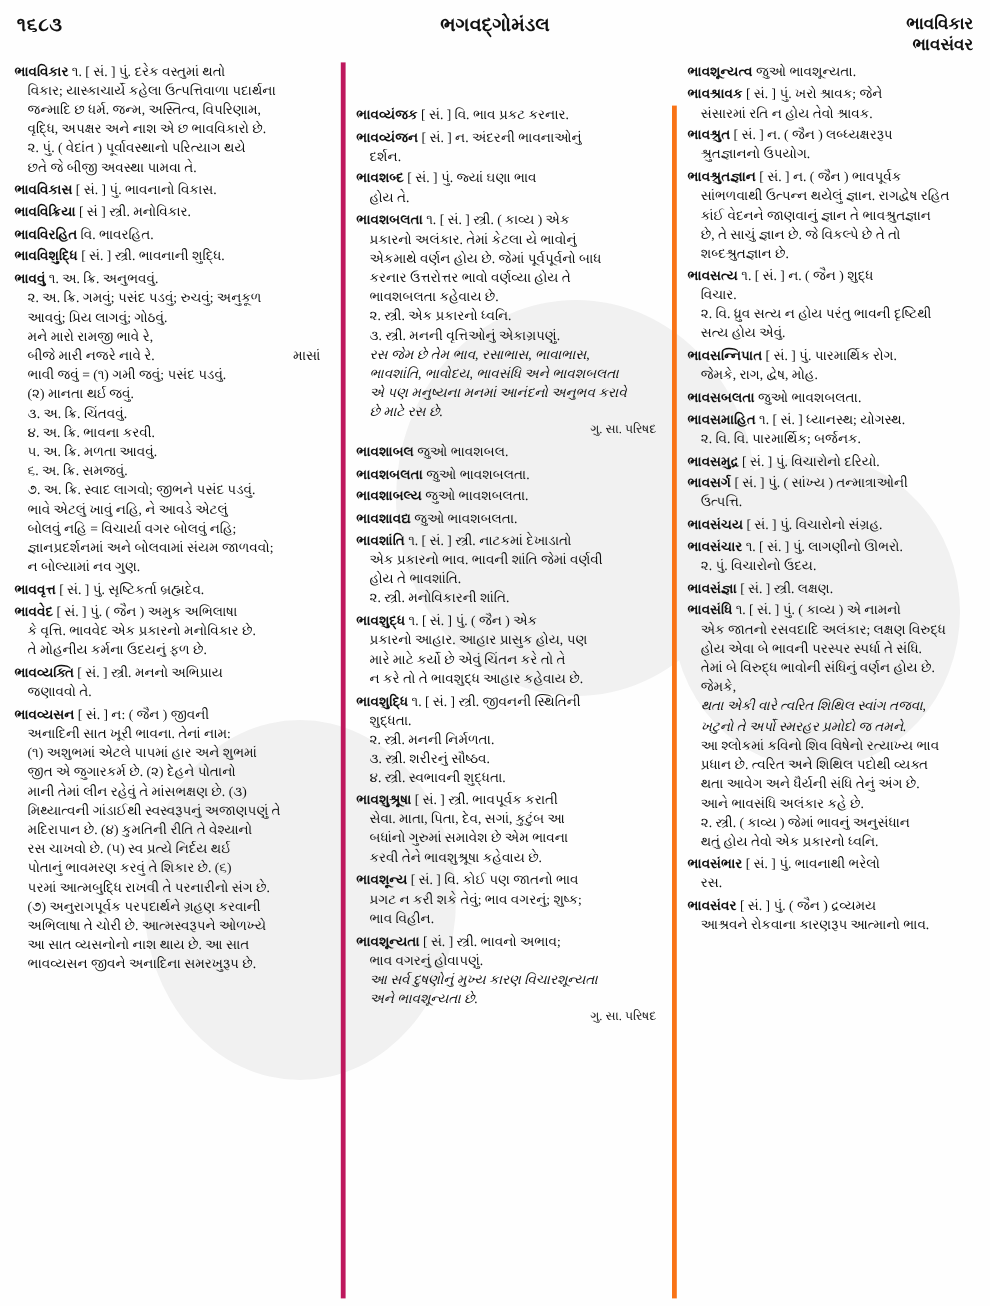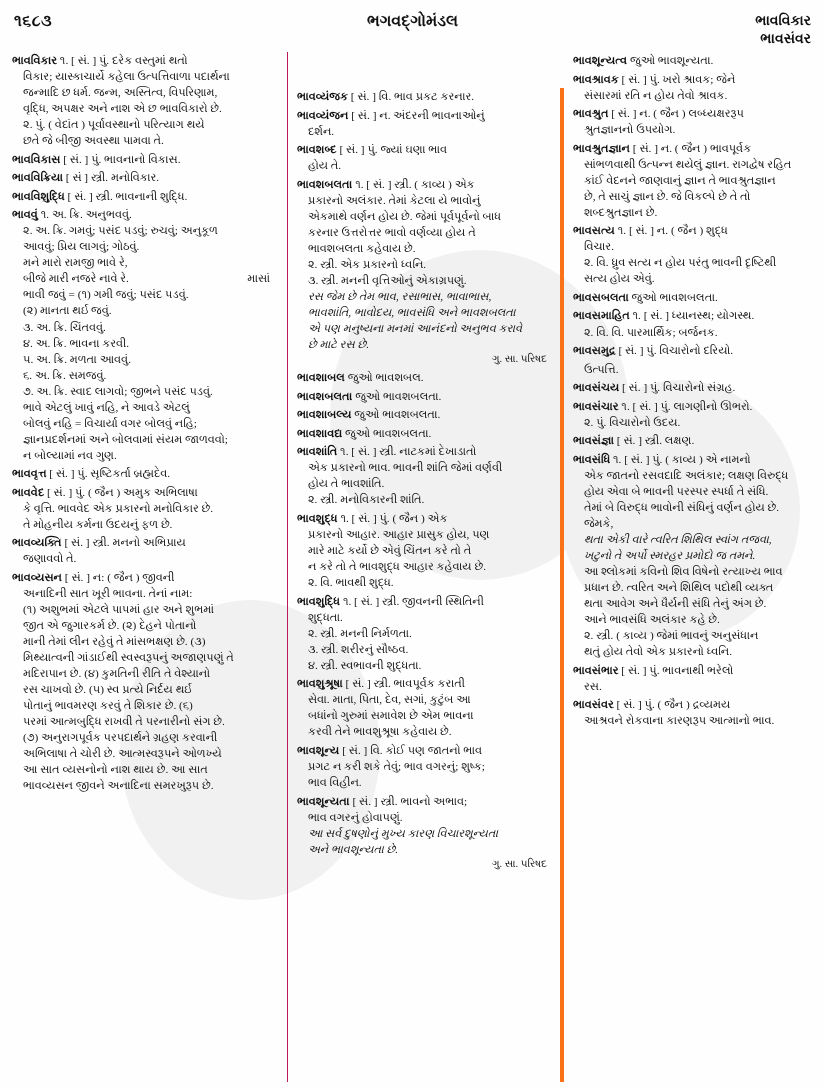--- a/index.html
+++ b/index.html
@@ -76,21 +76,21 @@
     padding: 0 10px 0 12px;
     box-sizing: border-box;
     height: 1030px;
   }
   .col {
     box-sizing: border-box;
     font-size: 11.3px;
     line-height: 1.42;
     text-align: left;
   }
-  .col-1 { width: 278px; padding-right: 9px; border-right: 1px solid #be185d; }
+  .col-1 { width: 278px; padding-right: 9px; border-right: 4px solid #be185d; }
   .col-2 { width: 278px; padding-left: 9px; padding-right: 9px; border-right: 4px solid #f97316; margin-top: 36px; }
   .col-3 { width: 253px; padding-left: 9px; }
 
   .entry { margin: 0 0 2.5px 0; }
   .entry p {
     margin: 0;
     text-indent: 0;
     padding-left: 11px;
   }
   .entry p.first { padding-left: 0; }
@@ -144,20 +144,23 @@
           <p class="">જન્માદિ છ ધર્મ. જન્મ, અસ્તિત્વ, વિપરિણામ,</p>
           <p class="">વૃદ્ધિ, અપક્ષર અને નાશ એ છ ભાવવિકારો છે.</p>
           <p class="">૨. પું. ( વેદાંત ) પૂર્વાવસ્થાનો પરિત્યાગ થયે</p>
           <p class="">છતે જે બીજી અવસ્થા પામવા તે.</p>
         </div>
         <div class="entry">
           <p class=" first"><span class="hw">ભાવવિકાસ</span> [ સં. ] પું. ભાવનાનો વિકાસ.</p>
         </div>
         <div class="entry">
           <p class=" first"><span class="hw">ભાવવિક્રિયા</span> [ સં ] સ્ત્રી. મનોવિકાર.</p>
+        </div>
+        <div class="entry">
+          <p class=" first"><span class="hw">ભાવવિરહિત</span> વિ. ભાવરહિત.</p>
         </div>
         <div class="entry">
           <p class=" first"><span class="hw">ભાવવિશુદ્ધિ</span> [ સં. ] સ્ત્રી. ભાવનાની શુદ્ધિ.</p>
         </div>
         <div class="entry">
           <p class=" first"><span class="hw">ભાવવું</span> ૧. અ. ક્રિ. અનુભવવું.</p>
           <p class="">૨. અ. ક્રિ. ગમવું; પસંદ પડવું; રુચવું; અનુકૂળ</p>
           <p class="">આવવું; પ્રિય લાગવું; ગોઠવું.</p>
           <p class="verse">મને મારો રામજી ભાવે રે,</p>
           <p class="verse">બીજે મારી  નજરે નાવે રે.<span class="verse-tail">માસાં</span></p>
@@ -245,21 +248,20 @@
           <p class=" first"><span class="hw">ભાવશાંતિ</span> ૧. [ સં. ] સ્ત્રી. નાટકમાં દેખાડાતો</p>
           <p class="">એક પ્રકારનો ભાવ. ભાવની શાંતિ જેમાં વર્ણવી</p>
           <p class="">હોય તે ભાવશાંતિ.</p>
           <p class="">૨. સ્ત્રી. મનોવિકારની શાંતિ.</p>
         </div>
         <div class="entry">
           <p class=" first"><span class="hw">ભાવશુદ્ધ</span> ૧. [ સં. ] પું. ( જૈન ) એક</p>
           <p class="">પ્રકારનો આહાર. આહાર પ્રાસુક હોય, પણ</p>
           <p class="">મારે માટે કર્યો છે એવું ચિંતન કરે તો તે</p>
           <p class="">ન કરે તો તે ભાવશુદ્ધ આહાર કહેવાય છે.</p>
-          <p class="">૨. વિ. ભાવથી શુદ્ધ.</p>
         </div>
         <div class="entry">
           <p class=" first"><span class="hw">ભાવશુદ્ધિ</span> ૧. [ સં. ] સ્ત્રી. જીવનની સ્થિતિની</p>
           <p class="">શુદ્ધતા.</p>
           <p class="">૨. સ્ત્રી. મનની નિર્મળતા.</p>
           <p class="">૩. સ્ત્રી. શરીરનું સૌષ્ઠવ.</p>
           <p class="">૪. સ્ત્રી. સ્વભાવની શુદ્ધતા.</p>
         </div>
         <div class="entry">
           <p class=" first"><span class="hw">ભાવશુશ્રૂષા</span> [ સં. ] સ્ત્રી. ભાવપૂર્વક કરાતી</p>
@@ -299,30 +301,35 @@
           <p class="">છે, તે સાચું જ્ઞાન છે. જે વિકલ્પે છે તે તો</p>
           <p class="">શબ્દશ્રુતજ્ઞાન છે.</p>
         </div>
         <div class="entry">
           <p class=" first"><span class="hw">ભાવસત્ય</span> ૧. [ સં. ] ન. ( જૈન ) શુદ્ધ</p>
           <p class="">વિચાર.</p>
           <p class="">૨. વિ. ધ્રુવ સત્ય ન હોય પરંતુ ભાવની દૃષ્ટિથી</p>
           <p class="">સત્ય હોય એવું.</p>
         </div>
         <div class="entry">
+          <p class=" first"><span class="hw">ભાવસન્નિપાત</span> [ સં. ] પું. પારમાર્થિક રોગ.</p>
+          <p class="">જેમકે, રાગ, દ્વેષ, મોહ.</p>
+        </div>
+        <div class="entry">
           <p class=" first"><span class="hw">ભાવસબલતા</span> જુઓ ભાવશબલતા.</p>
         </div>
         <div class="entry">
           <p class=" first"><span class="hw">ભાવસમાહિત</span> ૧. [ સં. ] ધ્યાનસ્થ; યોગસ્થ.</p>
           <p class="">૨. વિ. વિ. પારમાર્થિક; બર્જનક.</p>
         </div>
         <div class="entry">
           <p class=" first"><span class="hw">ભાવસમુદ્ર</span> [ સં. ] પું. વિચારોનો દરિયો.</p>
         </div>
         <div class="entry">
+          <p class=" first"><span class="hw">ભાવસર્ગ</span> [ સં. ] પું. ( સાંખ્ય ) તન્માત્રાઓની</p>
           <p class="">ઉત્પત્તિ.</p>
         </div>
         <div class="entry">
           <p class=" first"><span class="hw">ભાવસંચય</span> [ સં. ] પું. વિચારોનો સંગ્રહ.</p>
         </div>
         <div class="entry">
           <p class=" first"><span class="hw">ભાવસંચાર</span> ૧. [ સં. ] પું. લાગણીનો ઊભરો.</p>
           <p class="">૨. પું. વિચારોનો ઉદય.</p>
         </div>
         <div class="entry">

